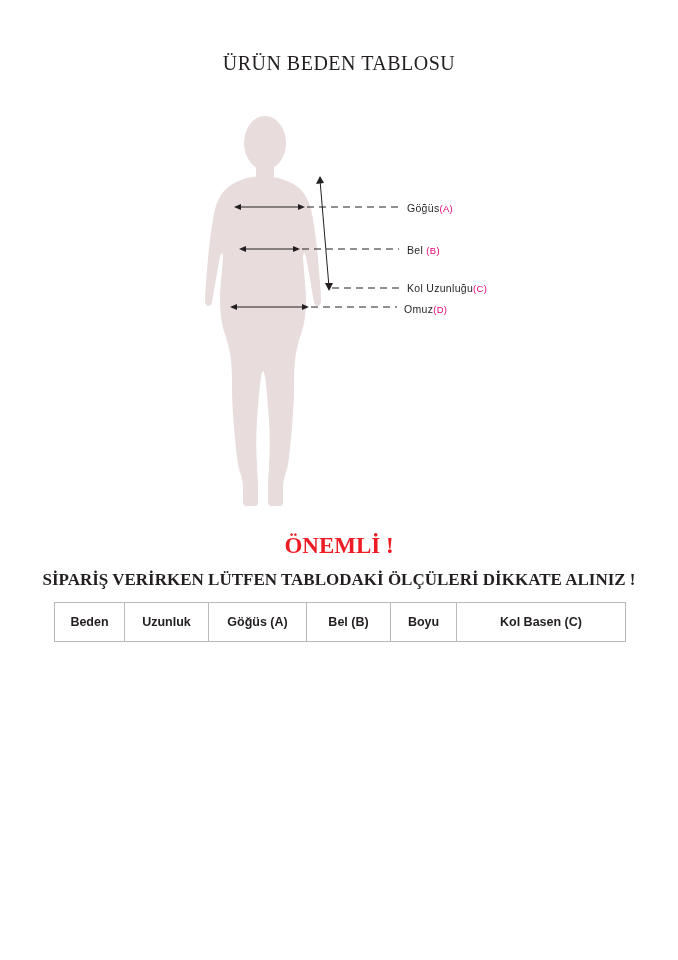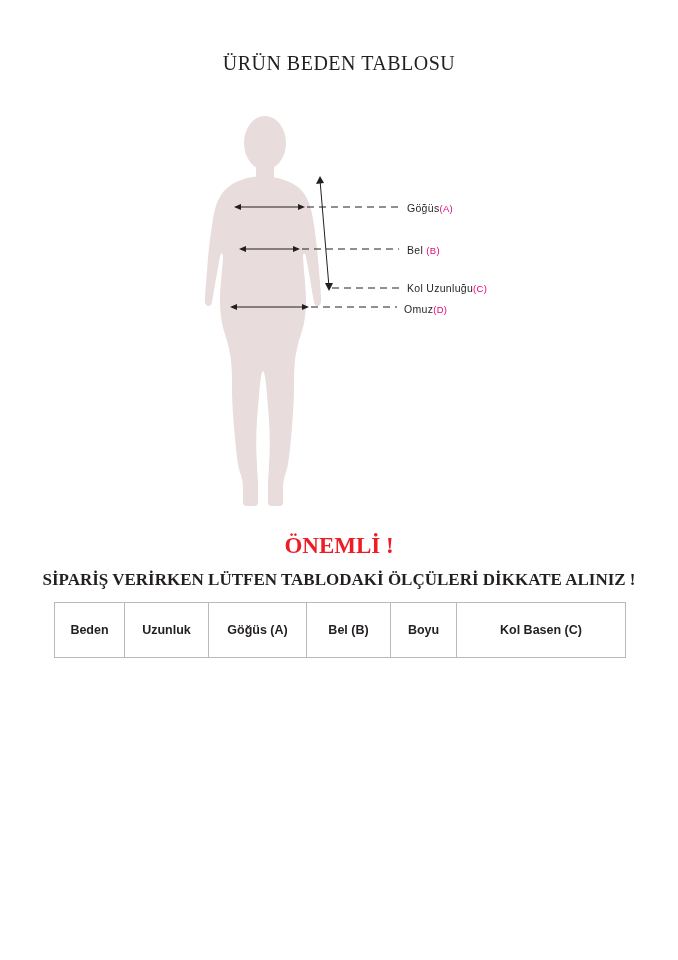--- a/index.html
+++ b/index.html
@@ -101,21 +101,21 @@
     table-layout: fixed;
   }
   .size-table th,
   .size-table td {
     border: 1px solid #b9b9b9;
     text-align: center;
     font-family: "Liberation Sans", sans-serif;
     font-size: 12.5px;
     color: #231f20;
     height: 38px;
-    padding: 8px;
+    padding: 0;
   }
   .size-table th {
     font-weight: bold;
   }
   .size-table td {
     font-weight: normal;
   }
   .col-beden   { width: 70px; }
   .col-uzunluk { width: 84px; }
   .col-gogus   { width: 98px; }

